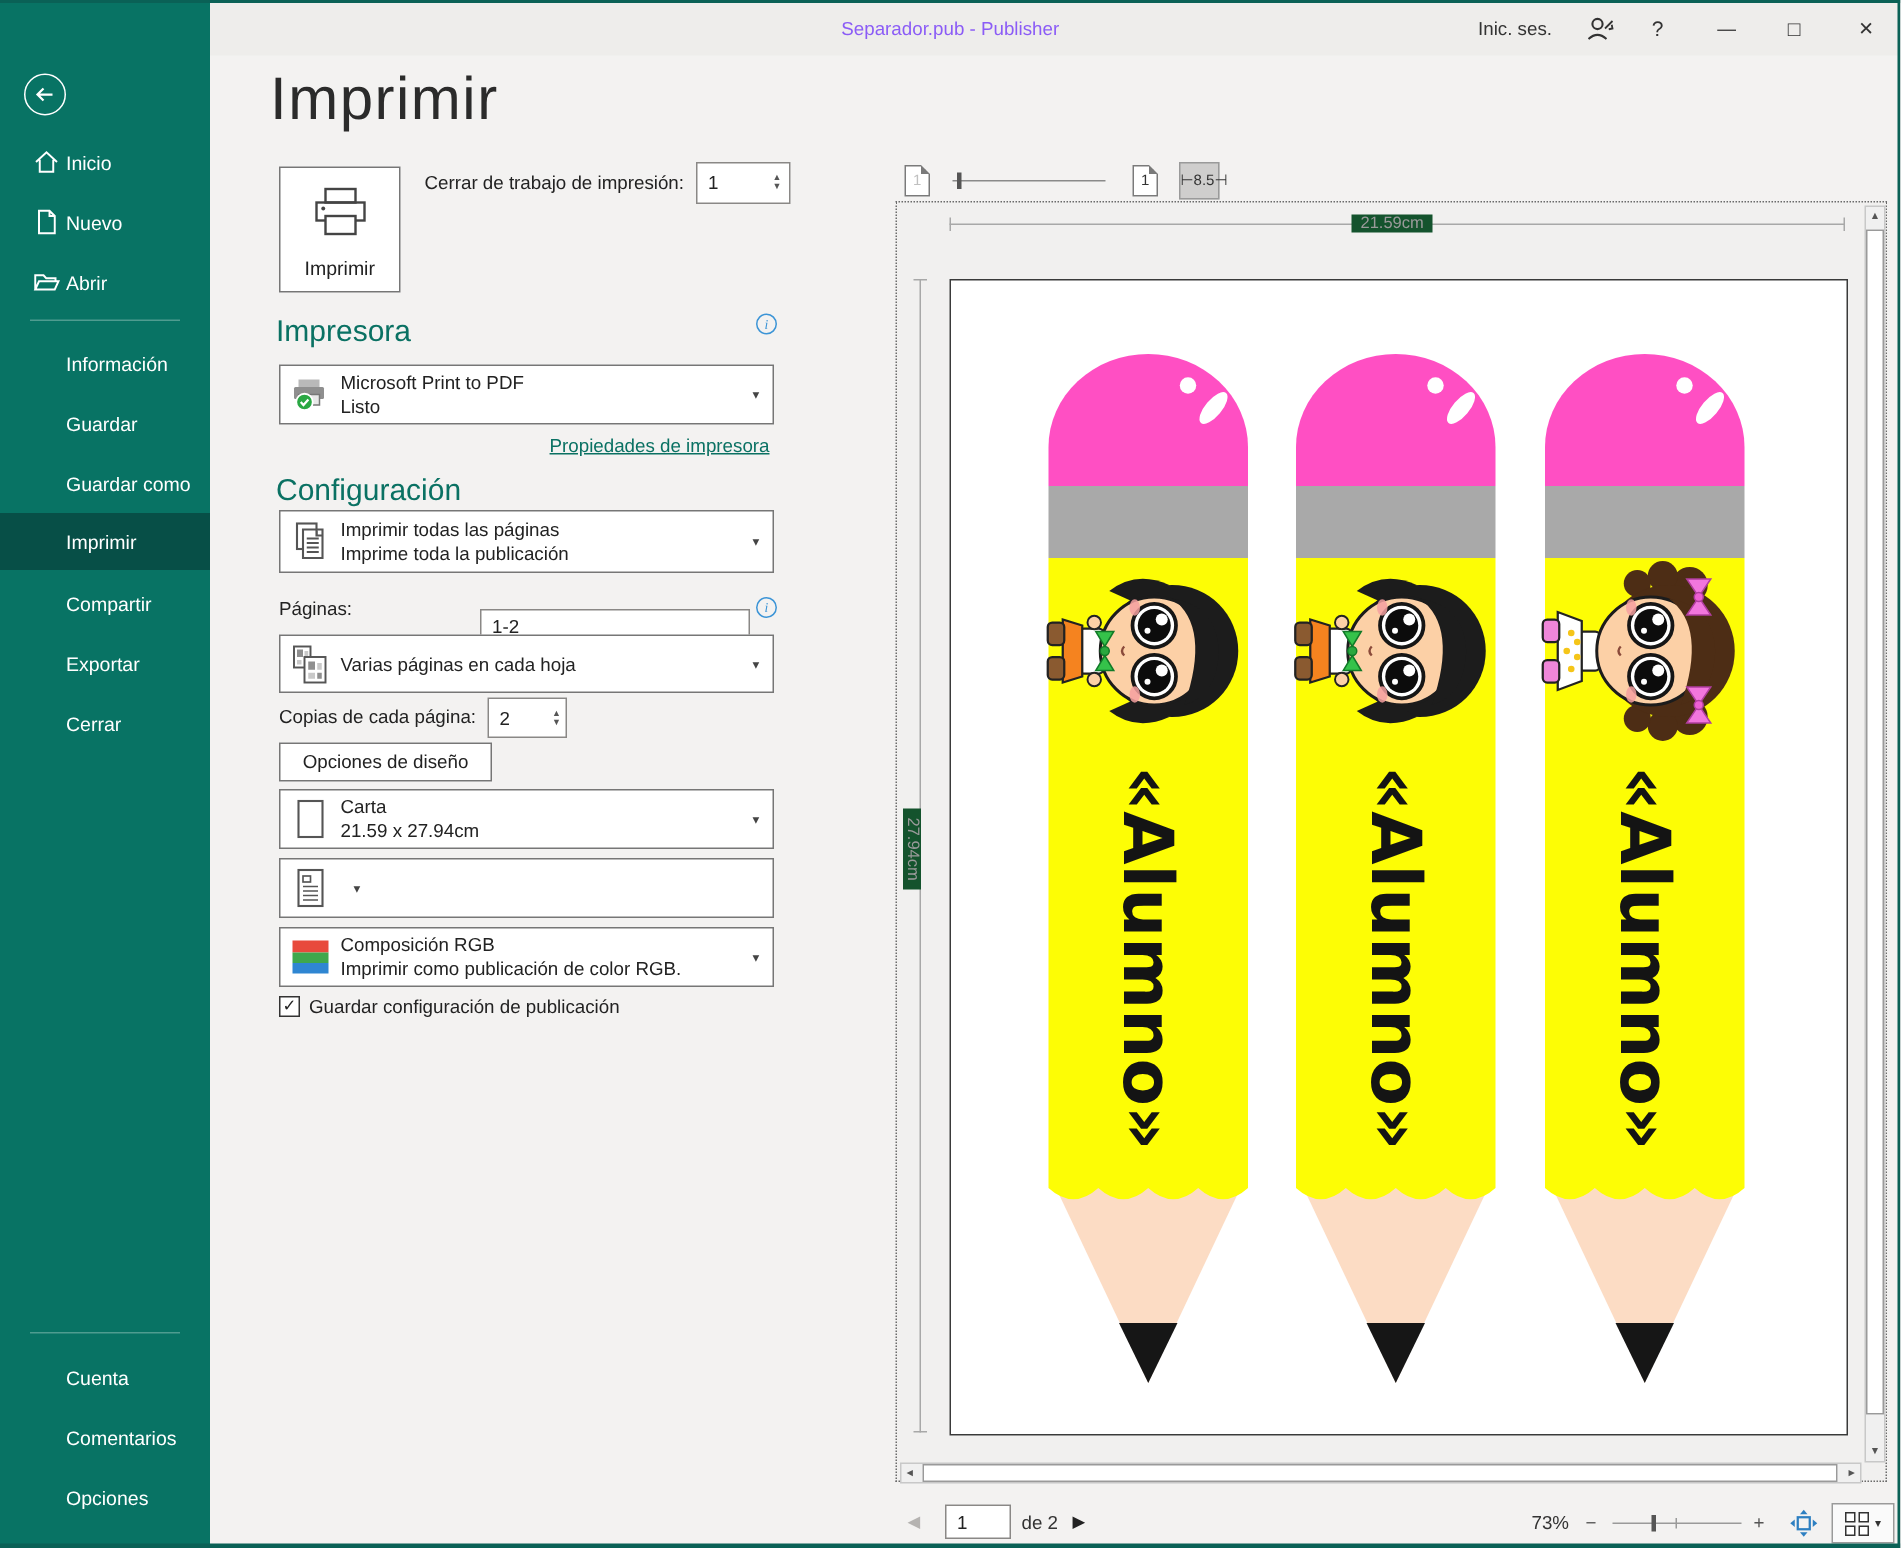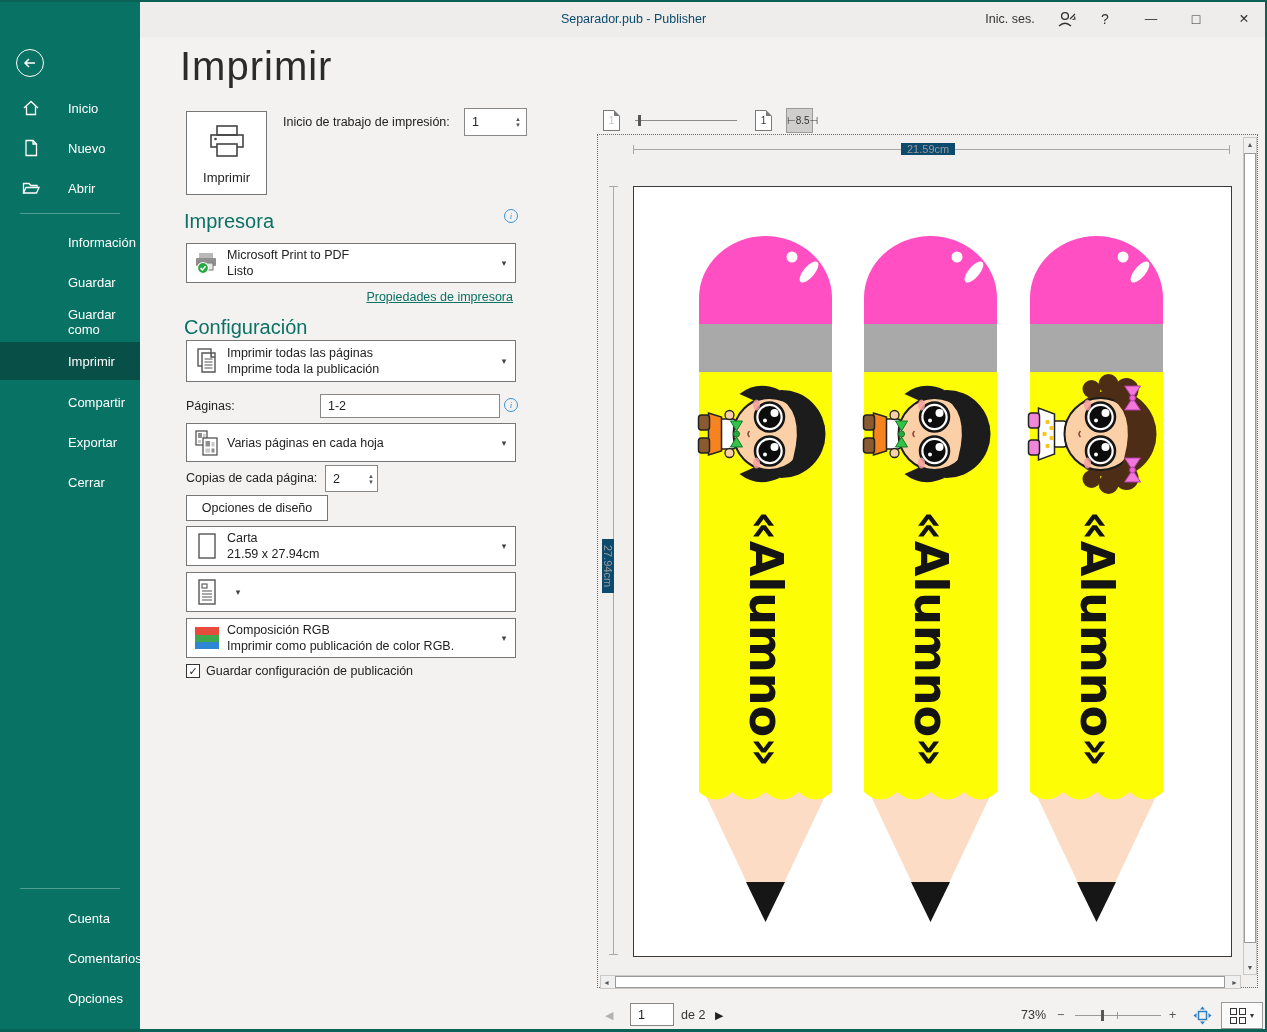--- a/index.html
+++ b/index.html
@@ -2,27 +2,27 @@
 <html><head>
 <meta charset="utf-8">
 <style>
   html,body{margin:0;padding:0;background:#d8d8d8;font-family:"Liberation Sans",sans-serif;}
   #window{position:relative;width:1267px;height:1032px;background:#f3f2f1;overflow:hidden;
           border-top:2px solid #0a6156;box-sizing:border-box;}
   .edge{position:absolute;background:#0a6156;z-index:50;}
   
   .titlebar{position:absolute;left:0;top:0;width:1267px;height:35px;background:#eeedeb;}
   .title-text{position:absolute;left:0;top:0;width:1267px;height:35px;line-height:35px;
-              text-align:center;font-size:12.5px;color:#0c4a6e;}
+              text-align:center;font-size:12.5px;color:#8b5cf6;}
   .tb-item{position:absolute;top:0;height:35px;line-height:35px;font-size:12.5px;color:#333;text-align:center;}
   
   .sidebar{position:absolute;left:0;top:0;width:140px;height:1030px;background:#087364;z-index:5;}
   .side-item{position:absolute;left:0;width:140px;height:36px;color:#fff;font-size:13px;
              display:flex;align-items:center;cursor:default;}
-  .side-item .lbl{margin-left:68px;}
+  .side-item .lbl{margin-left:44px;}
   .side-item .ico{position:absolute;left:22px;width:18px;height:18px;}
   .side-item.sel{background:#074f47;}
   .side-div{position:absolute;left:20px;width:100px;height:1px;background:#4f9c90;}
   .backbtn{position:absolute;left:16px;top:47px;width:26px;height:26px;border:1.6px solid #fff;
            border-radius:50%;display:flex;align-items:center;justify-content:center;}
   
   .page-title{position:absolute;left:180px;top:42px;font-size:40px;font-weight:300;color:#2b2b2b;letter-spacing:1px;}
   .bigbtn{position:absolute;left:186px;top:109px;width:81px;height:84px;background:#fff;
           border:1px solid #767676;box-sizing:border-box;text-align:center;}
   .bigbtn .cap{font-size:13px;color:#222;margin-top:6px;}
@@ -53,21 +53,21 @@
   .pv-tools{position:absolute;left:597px;top:104px;width:660px;height:28px;}
   .pgico{position:absolute;width:17px;height:21px;border:1.3px solid #7a7a7a;background:#fff;box-sizing:border-box;
          font-size:10px;text-align:center;line-height:19px;}
   .pgico:before{content:"";position:absolute;right:-1px;top:-1px;border:3.5px solid #f3f2f1;
                 border-left-color:#7a7a7a;border-bottom-color:#7a7a7a;}
   .rulerbtn{position:absolute;left:189px;top:2px;width:27px;height:25px;background:#cfcecd;border:1px solid #9a9a9a;
             box-sizing:border-box;font-size:10px;color:#333;text-align:center;line-height:23px;}
   .pv-region{position:absolute;left:597px;top:132px;width:661px;height:854px;border:1px dotted #6b6b6b;
              box-sizing:border-box;background:#f1f0ef;}
   .ruler-line{position:absolute;background:#a8a8a8;}
-  .ruler-lab{position:absolute;color:#9a9a9a;font-size:11px;background:#0c4a6e;padding:0 6px;}
+  .ruler-lab{position:absolute;color:#9a9a9a;font-size:11px;background:#14532d;padding:0 6px;}
   .page{position:absolute;left:35px;top:51px;width:597px;height:769px;background:#fff;border:1px solid #3a3a3a;box-sizing:content-box;}
   .vscroll{position:absolute;left:645px;top:2px;width:14px;height:838px;background:#f0f0f0;border:1px solid #c8c8c8;box-sizing:border-box;}
   .hscroll{position:absolute;left:2px;top:840px;width:641px;height:14px;background:#f0f0f0;border:1px solid #c8c8c8;box-sizing:border-box;}
   .sc-arrow{position:absolute;color:#555;font-size:7px;text-align:center;}
   .sc-thumb{position:absolute;background:#fff;border:1px solid #9a9a9a;box-sizing:border-box;}
   
   .statusbar{position:absolute;left:597px;top:996px;width:670px;height:34px;font-size:12.5px;color:#333;}
   .sb-item{position:absolute;top:0;height:34px;line-height:34px;}
   .navbox{position:absolute;left:33px;top:5px;width:44px;height:23px;}
   .zoomslider{position:absolute;left:478px;top:17px;width:86px;height:1px;background:#9a9a9a;}
@@ -167,21 +167,21 @@
   <div class="bigbtn">
     <svg width="40" height="36" viewBox="0 0 40 36" style="margin-top:12px;">
       <rect x="10" y="2" width="20" height="9" fill="none" stroke="#444" stroke-width="1.6"></rect>
       <rect x="4" y="11" width="32" height="12" fill="none" stroke="#444" stroke-width="1.6"></rect>
       <rect x="10" y="20" width="20" height="12" fill="#fff" stroke="#444" stroke-width="1.6"></rect>
       <circle cx="8.5" cy="15" r="1.3" fill="#444"></circle>
     </svg>
     <div class="cap">Imprimir</div>
   </div>
 
-  <div class="lbl12" style="position:absolute;left:283px;top:113px;">Inicio de trabajo de impresión:</div>
+  <div class="lbl12" style="position:absolute;left:283px;top:113px;">Cerrar de trabajo de impresión:</div>
   <div class="spin" style="left:464px;top:106px;width:63px;height:28px;">
     <input value="1" style="">
     <div class="arrows">
       <span>▲</span>
       <span>▼</span>
     </div>
   </div>
 
   <div class="heading" style="top:208px;">Impresora</div>
   <div class="info" style="left:504px;top:207px;">i</div>
@@ -215,21 +215,21 @@
       </svg>
     </span>
     <span class="txt">
       <div>Imprimir todas las páginas</div>
       <div class="l2">Imprime toda la publicación</div>
     </span>
     <span class="caret">▾</span>
   </div>
 
   <div class="lbl12" style="position:absolute;left:186px;top:397px;">Páginas:</div>
-  <input class="txtinput" style="left: 320px; top: 392px; width: 180px; height: 24px;" value="1-2">
+  <input class="txtinput" style="left: 320px; top: 404px; width: 180px; height: 24px;" value="1-2">
   <div class="info" style="left:504px;top:396px;">i</div>
 
   <div class="dd" style="top:421px;height:39px;">
     <span class="ic">
       <svg width="26" height="28" viewBox="0 0 26 28">
         <rect x="2" y="2" width="11" height="14" fill="#fff" stroke="#555" stroke-width="1.3"></rect>
         <rect x="4" y="4" width="4" height="5" fill="#8f8f8f"></rect>
           <rect x="9" y="5" width="2.5" height="4" fill="#c9c9c9"></rect>
         <rect x="4" y="11" width="3" height="3" fill="#c9c9c9"></rect>
         <rect x="9" y="9" width="14" height="17" fill="#fff" stroke="#555" stroke-width="1.3"></rect>

